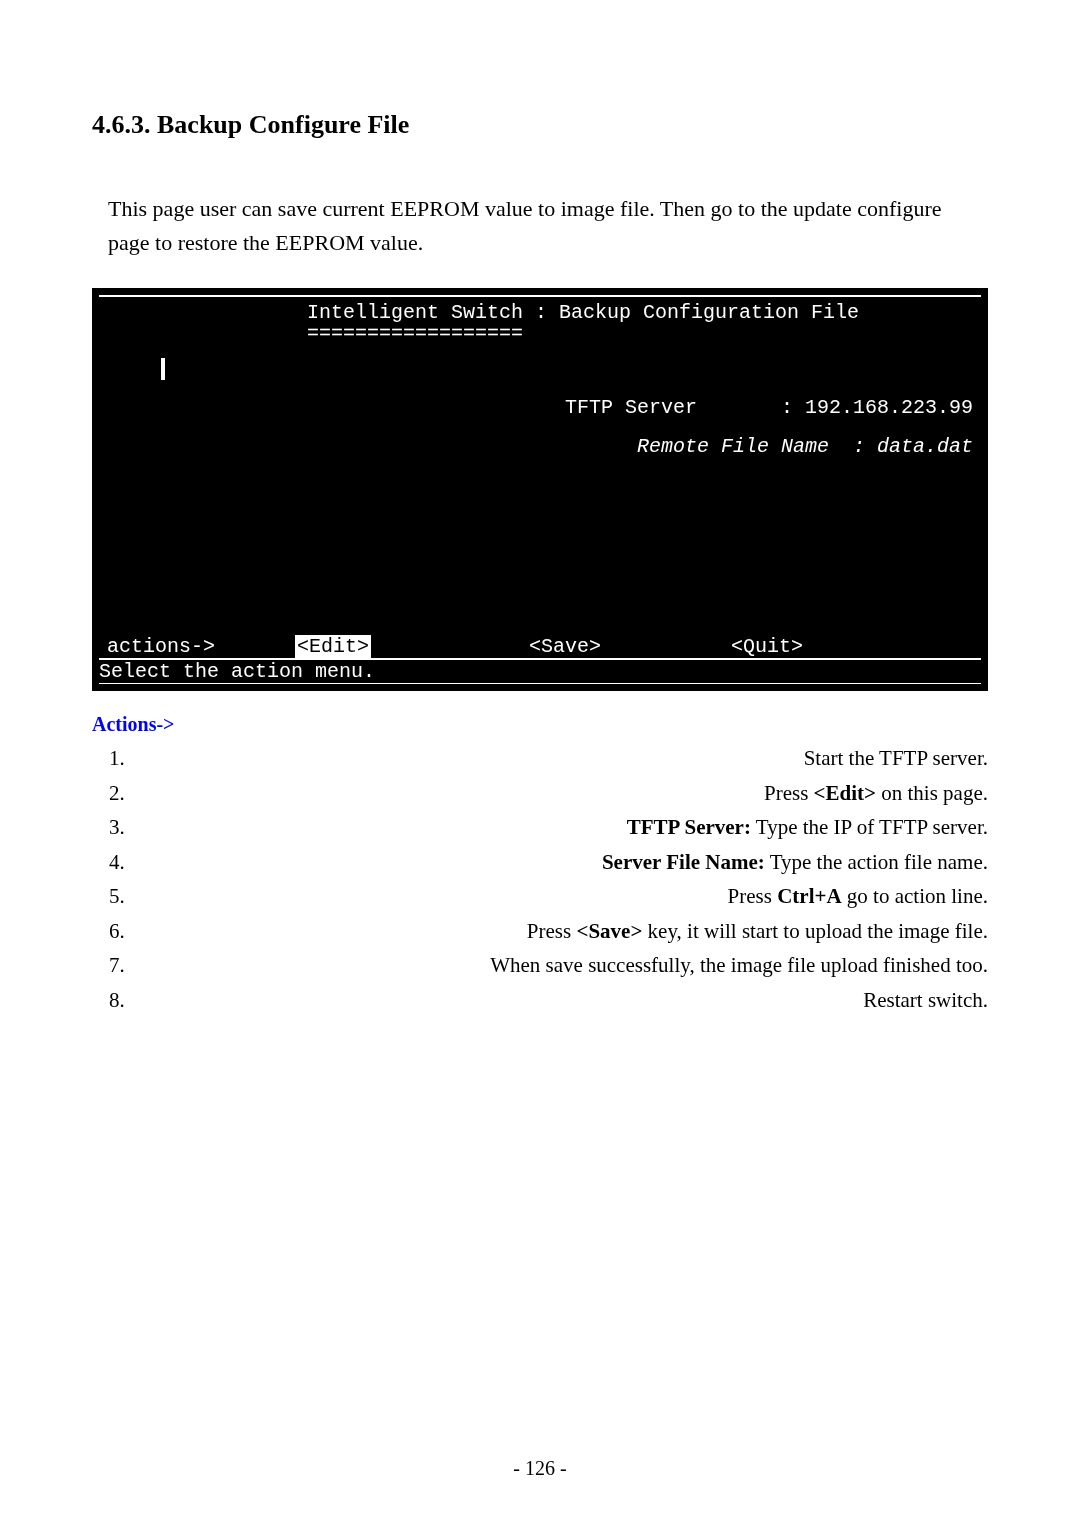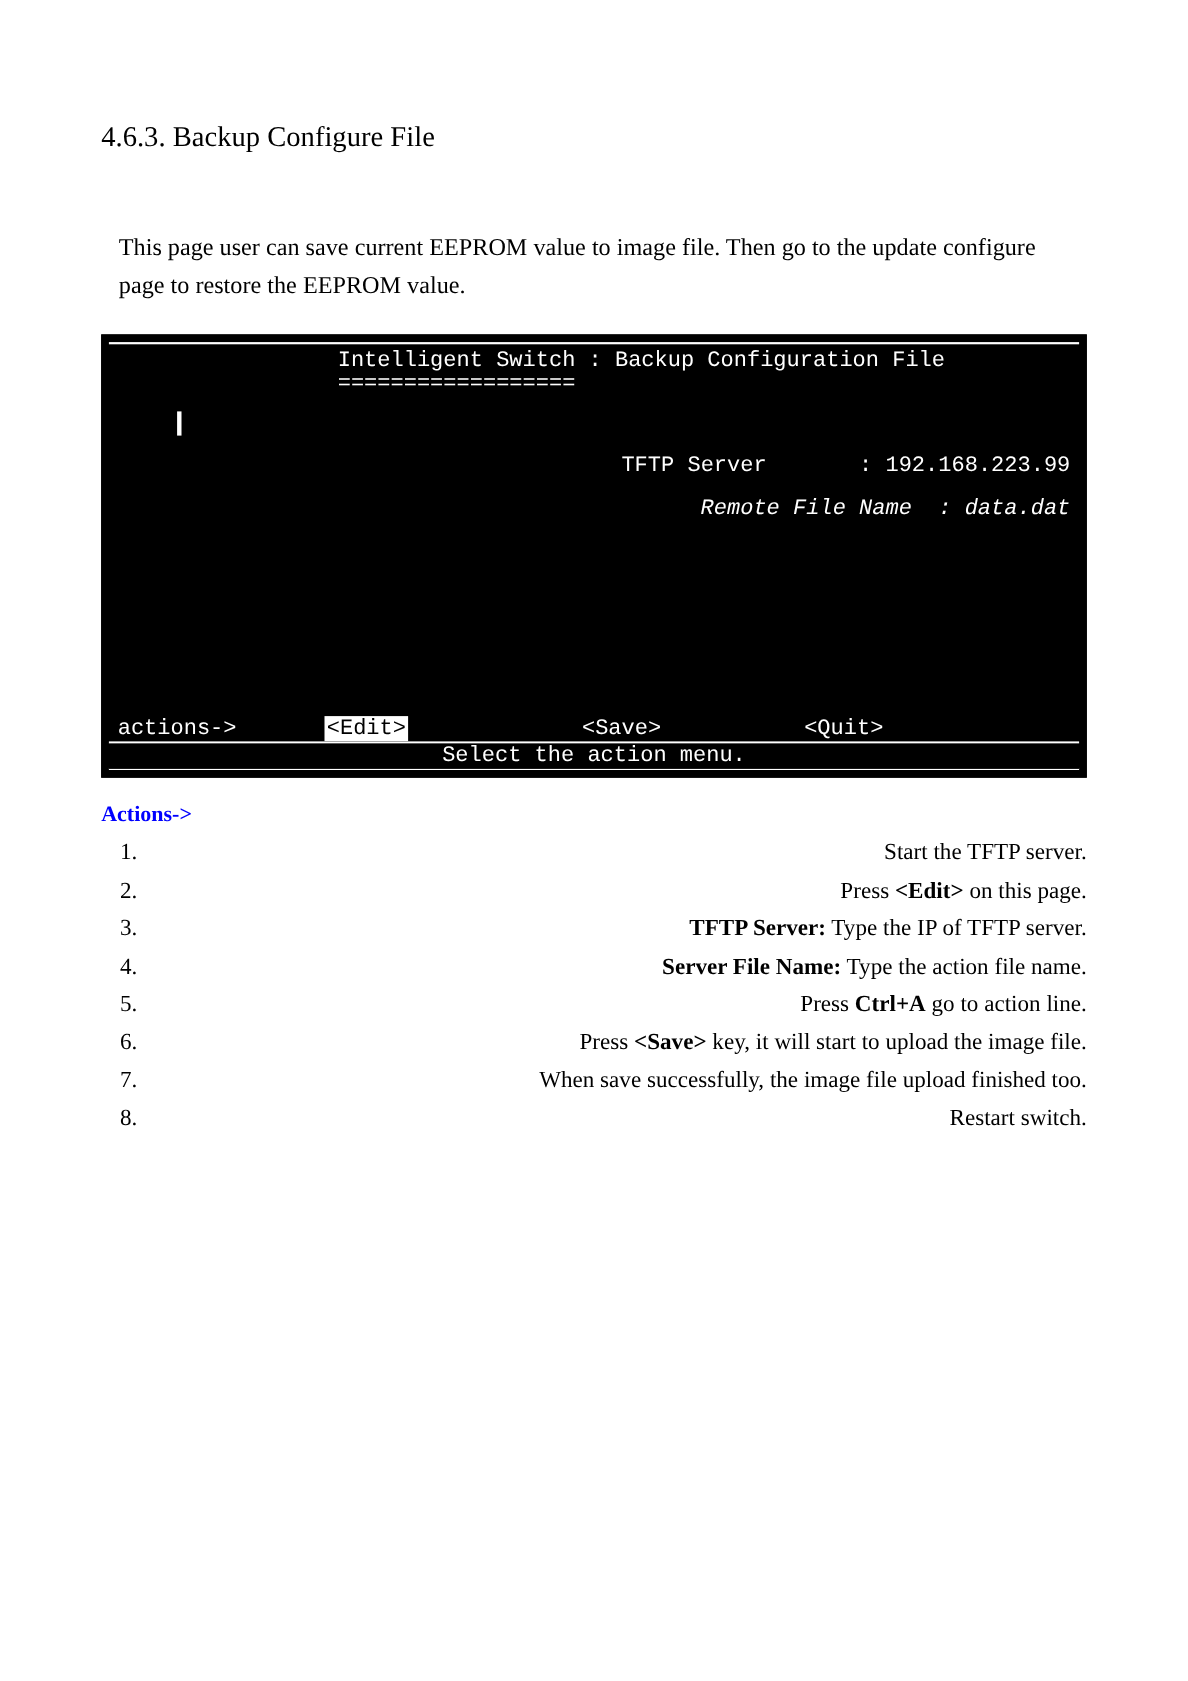--- a/index.html
+++ b/index.html
@@ -12,22 +12,22 @@
   }
   .page {
     padding: 110px 92px 60px 92px;
     box-sizing: border-box;
     width: 1080px;
     min-height: 1528px;
     position: relative;
   }
   .section-heading {
     font-size: 26px;
-    font-weight: normal;
-    margin: 0 0 68px 0;
+    font-weight: bold;
+    margin: 0 0 52px 0;
   }
   .body-text {
     font-size: 22px;
     line-height: 1.55;
     margin: 0 0 28px 16px;
   }
   .terminal-box {
     border: 3px solid #000000;
     background: #000000;
     color: #ffffff;
@@ -102,21 +102,20 @@
   .term-hint-row {
     background: #000000;
     border-top: 2px solid #ffffff;
     border-bottom: 2px solid #ffffff;
     height: 22px;
     position: relative;
   }
   .term-hint-text {
     position:absolute;
     left: 0; right:0;
-    text-align:center;
     background:#000000;
     color:#ffffff;
   }
   .term-helpbar {
     white-space: pre;
     padding: 2px 4px 2px 4px;
     background:#000000;
   }
   .actions-title {
     color: #0000ff;
@@ -185,13 +184,14 @@
     <li><span>Start the TFTP server.</span></li>
     <li><span>Press </span><b>&lt;Edit&gt;</b><span> on this page.</span></li>
     <li><b>TFTP Server:</b><span> Type the IP of TFTP server.</span></li>
     <li><b>Server File Name:</b><span> Type the action file name.</span></li>
     <li><span>Press </span><b>Ctrl+A</b><span> go to action line.</span></li>
     <li><span>Press </span><b>&lt;Save&gt;</b><span> key, it will start to upload the image file.</span></li>
     <li><span>When save successfully, the image file upload finished too.</span></li>
     <li><span>Restart switch.</span></li>
   </ol>
 
+  <div class="page-number">- 126 -</div>
 </div>
 
 </body></html>

